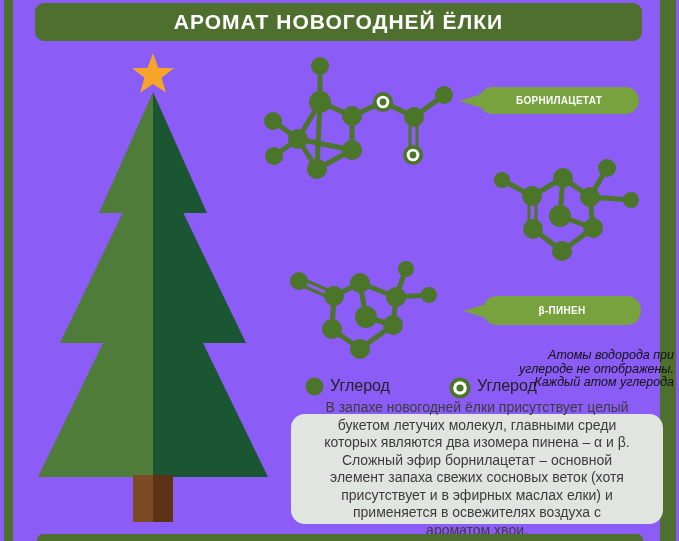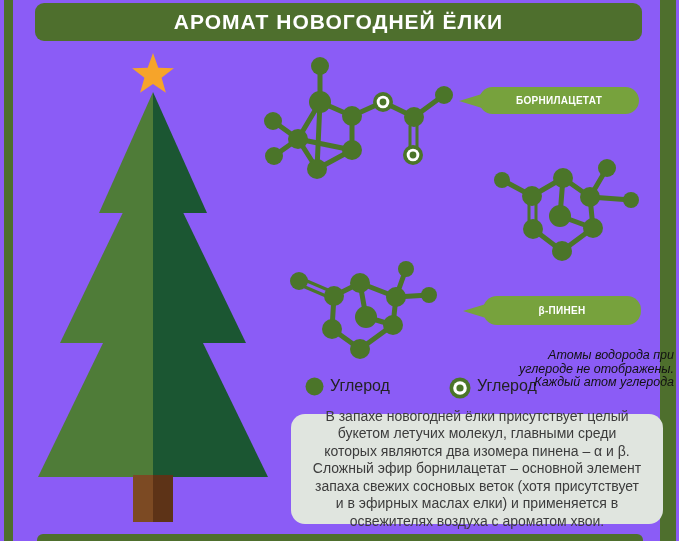--- a/index.html
+++ b/index.html
@@ -68,21 +68,21 @@
   .legend .sep{width:47px;}
   .note{
     position:absolute;left:488px;top:349px;width:186px;
     font-style:italic;font-size:12.5px;line-height:13.5px;color:#111;
     text-align:right;
   }
   .note span{display:block;}
   .desc-panel{
     position:absolute;left:291px;top:414px;width:372px;height:110px;
     background:var(--panel-gray);border-radius:14px;box-sizing:border-box;
-    padding:10px 19px;display:flex;align-items:center;
+    padding:10px 28px;display:flex;align-items:center;
   }
   .desc-panel p{
     margin:0;width:100%;text-align:center;
     font-size:14px;line-height:17.5px;color:#3c3c3c;
   }
 </style>
 </head>
 <body>
 
 <div class="canvas">

